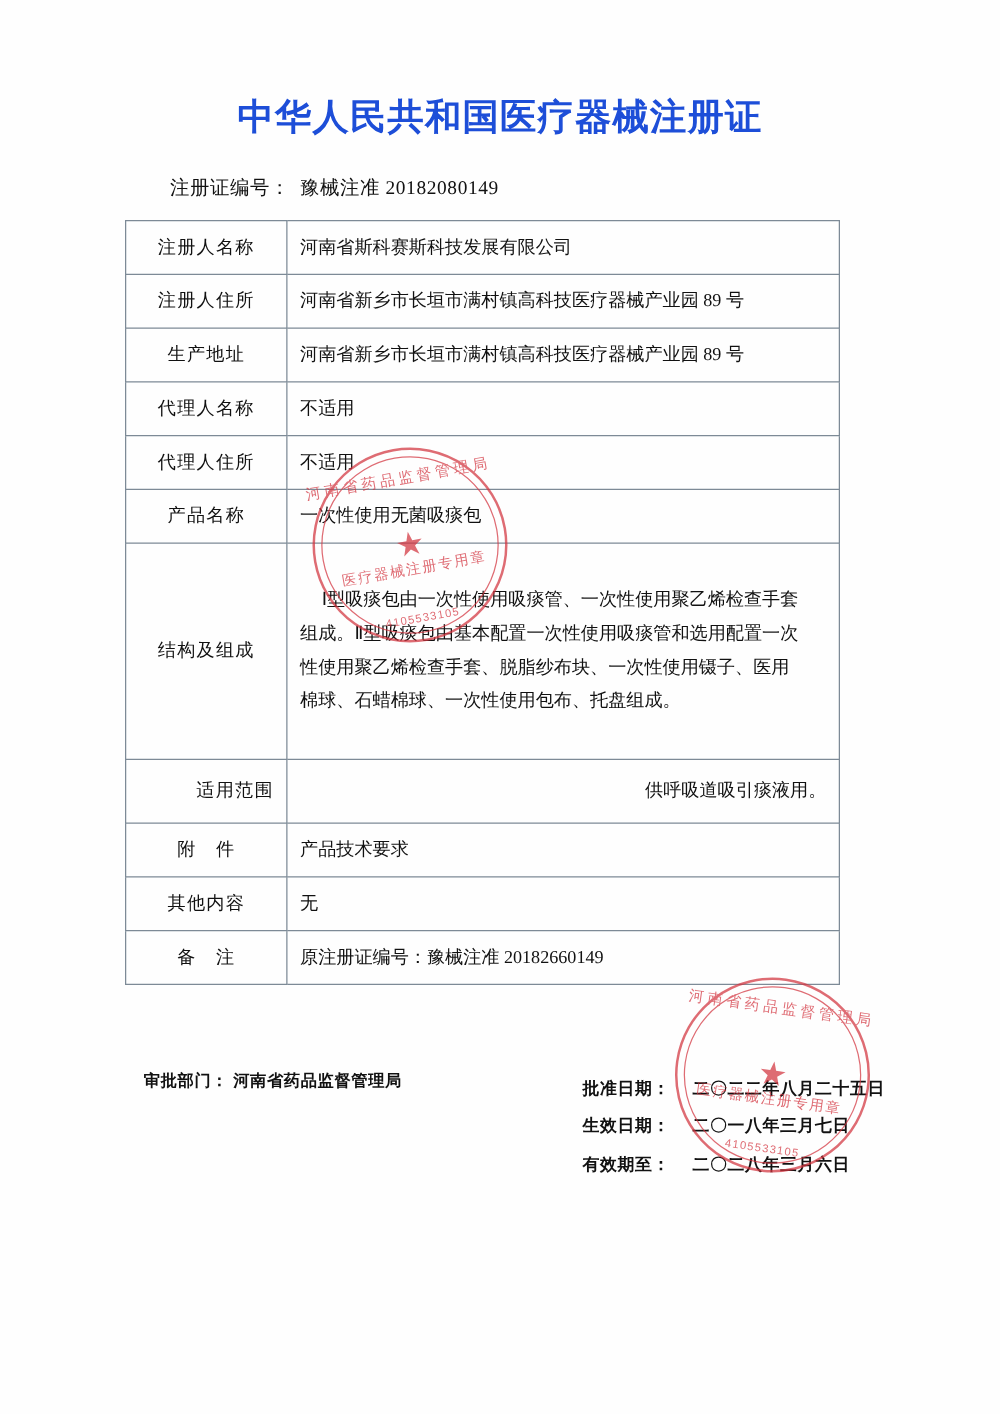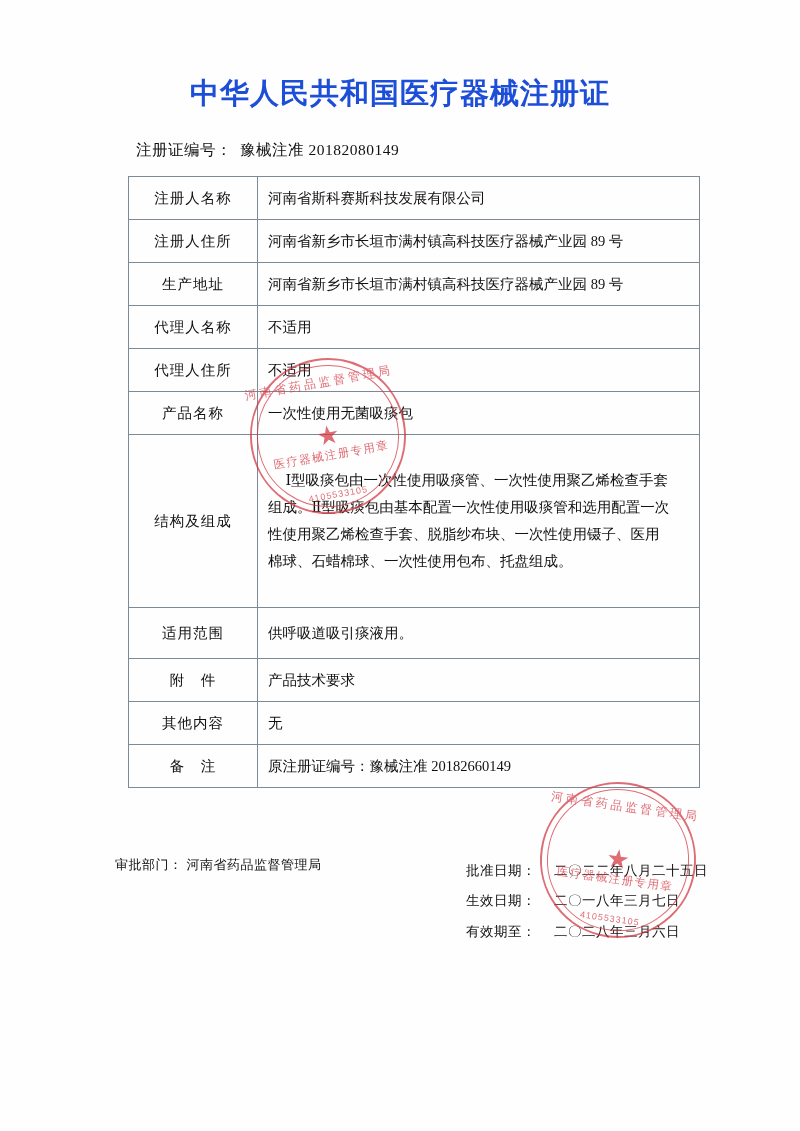--- a/index.html
+++ b/index.html
@@ -42,21 +42,20 @@
   }
   .reg-no-line .label { margin-right: 8px; }
 
   table.cert {
     position: absolute;
     top: 176px;
     left: 100px;
     width: 572px;
     border-collapse: collapse;
     table-layout: fixed;
-    margin-left: 28px;
   }
   table.cert td {
     border: 1px solid #7d8a96;
     font-size: 14.5px;
     line-height: 1.55;
     padding: 6px 10px;
     vertical-align: middle;
   }
   td.key {
     width: 108px;
@@ -68,33 +67,35 @@
     padding-left: 14px;
   }
   tr.r-short td { height: 30px; }
   tr.r-model td { height: 58px; }
   tr.r-struct td { height: 160px; }
   tr.r-struct td.val {
     vertical-align: middle;
     line-height: 1.85;
     padding-right: 28px;
     text-indent: 0;
+    font-family: Liberation Serif, serif;
   }
   tr.r-struct td.val p {
     margin: 0;
     text-indent: 1.2em;
   }
-  tr.r-scope td { height: 38px; }
+  tr.r-scope td { height: 38px; text-align: right; }
 
   .footer {
     position: absolute;
     left: 0;
     top: 856px;
     width: 800px;
     height: 110px;
+    font-weight: bold;
   }
   .footer .dept {
     position: absolute;
     left: 115px;
     top: 0;
     font-size: 13px;
     letter-spacing: 0.5px;
   }
   .footer .dept .dept-label { margin-right: 4px; }
   .dates {

